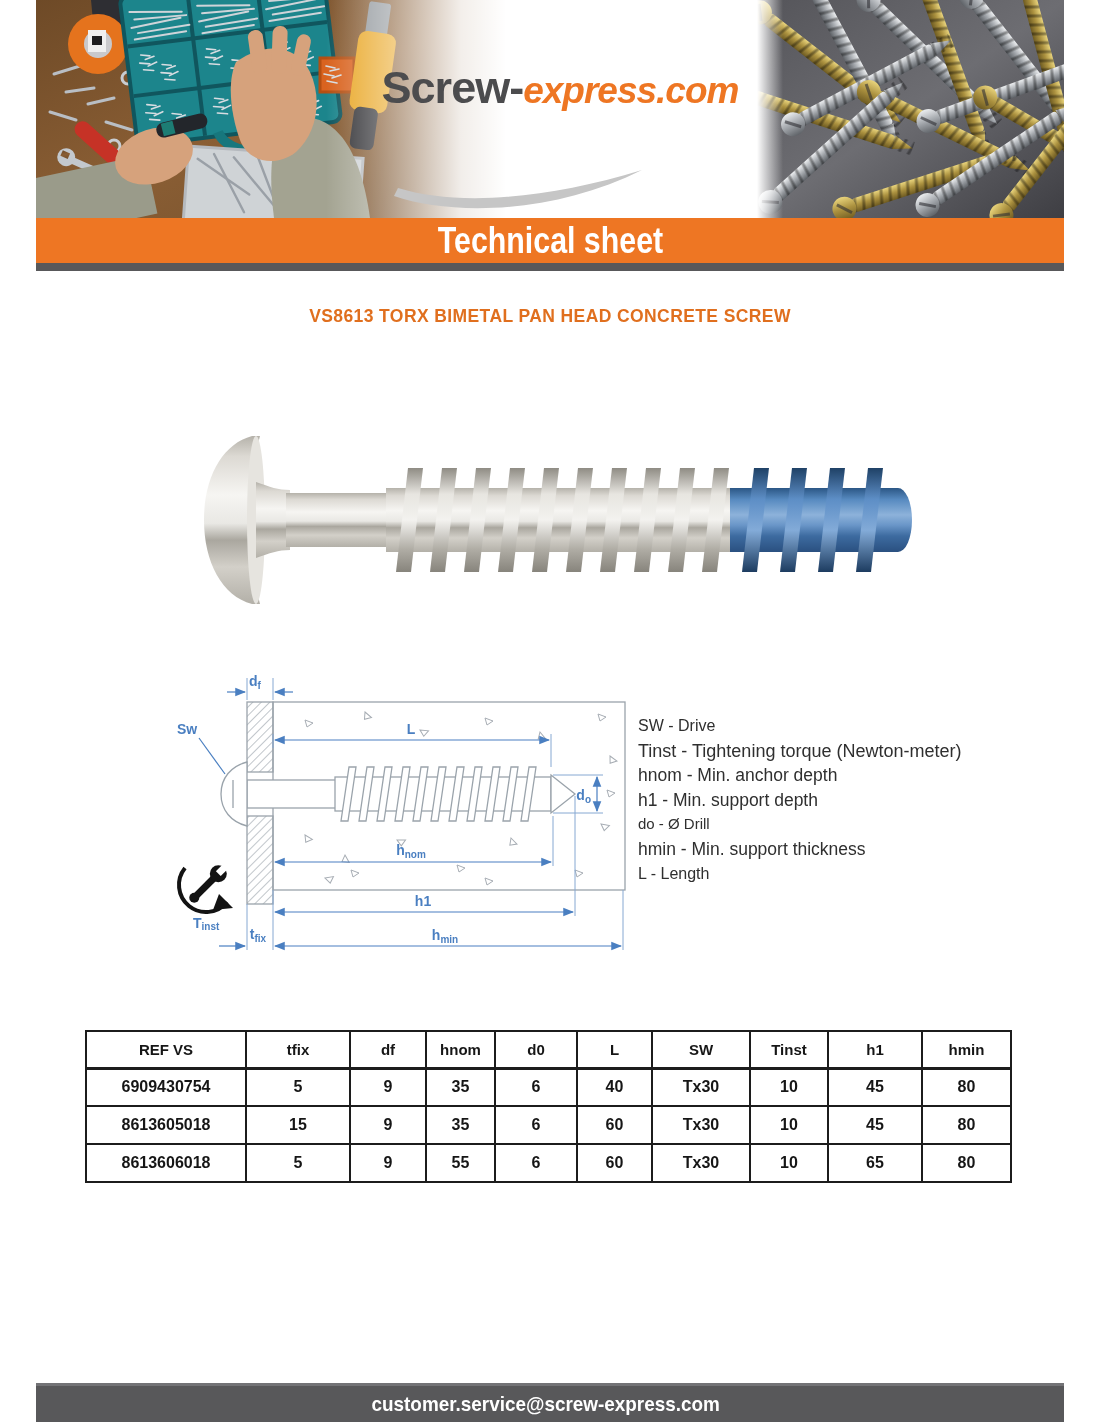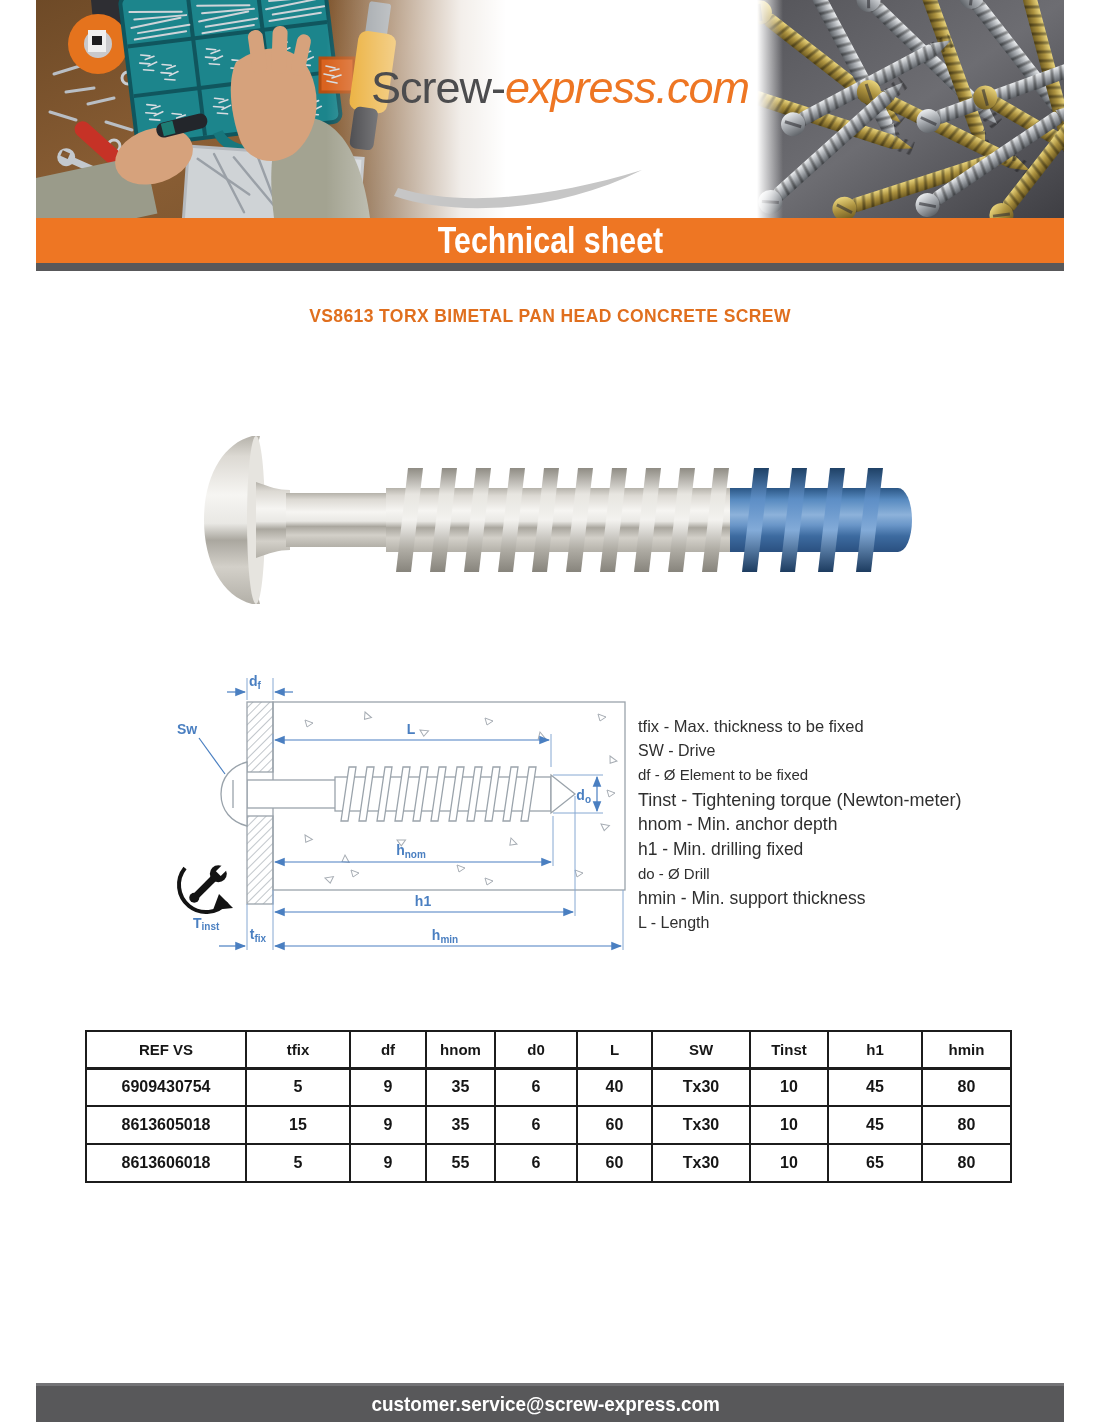--- a/index.html
+++ b/index.html
@@ -9,22 +9,22 @@
   }
   *{box-sizing:border-box}
   body{margin:0;background:#fff;font-family:"Liberation Sans",sans-serif}
   .page{position:relative;width:1100px;height:1422px;background:#fff;overflow:hidden}
   .abs{position:absolute}
 
   
   .photo-left{left:36px;top:0;width:470px;height:218px;overflow:hidden}
   .photo-right{left:757px;top:0;width:307px;height:218px;overflow:hidden}
   .logo{left:370px;top:62px;width:380px;text-align:center;white-space:nowrap}
-  .logo .p1{font-size:45px;font-weight:normal;color:var(--logo-gray);letter-spacing:-1px}
-  .logo .p2{font-size:45px;font-weight:normal;font-style:italic;color:var(--orange);letter-spacing:-1px}
+  .logo .p1{font-size:45px;font-weight:bold;color:var(--logo-gray);letter-spacing:-1px}
+  .logo .p2{font-size:37px;font-weight:bold;font-style:italic;color:var(--orange);letter-spacing:-1px}
   .swoosh{left:392px;top:166px;width:256px;height:50px}
 
   
   .banner{left:36px;top:218px;width:1028px;height:45px;background:var(--orange);
           display:flex;align-items:center;justify-content:center}
   .banner span{color:#fff;font-weight:bold;font-size:37px;letter-spacing:0;
                transform:scaleX(.82);transform-origin:center;white-space:nowrap}
   .gray-strip{left:36px;top:263px;width:1028px;height:8px;background:var(--bar-gray)}
 
   
@@ -429,26 +429,24 @@
         <rect x="16" y="-3.4" width="13" height="6.8" fill="#ffffff"></rect>
         <circle cx="-18" cy="0" r="5" fill="#131313"></circle>
       </g>
       <path d="M30,196 A24,24 0 1 0 72,230" fill="none" stroke="#131313" stroke-width="4"></path>
       <path d="M64,222 L78,236 L58,238 Z" fill="#131313"></path>
     </g>
     <text x="38" y="256" class="blab" font-size="11"><tspan>T</tspan><tspan class="sub" dy="2" font-size="8">inst</tspan></text>
   </svg>
 
   <div class="abs legend">
-    <div class="s165">tfix - Max. thickness to be fixed</div>
     <div class="s16">SW - Drive</div>
-    <div class="s15">df - Ø Element to be fixed</div>
     <div class="s18">Tinst - Tightening torque (Newton-meter)</div>
     <div class="s17">hnom - Min. anchor depth</div>
-    <div class="s17">h1 - Min. drilling fixed</div>
+    <div class="s17">h1 - Min. support depth</div>
     <div class="s15">do - Ø Drill</div>
     <div class="s17">hmin - Min. support thickness</div>
     <div class="s16">L - Length</div>
   </div>
 
   <div class="abs tbl-wrap">
     <table class="spec">
       <colgroup>
         <col style="width:160px">
           <col style="width:104px">

